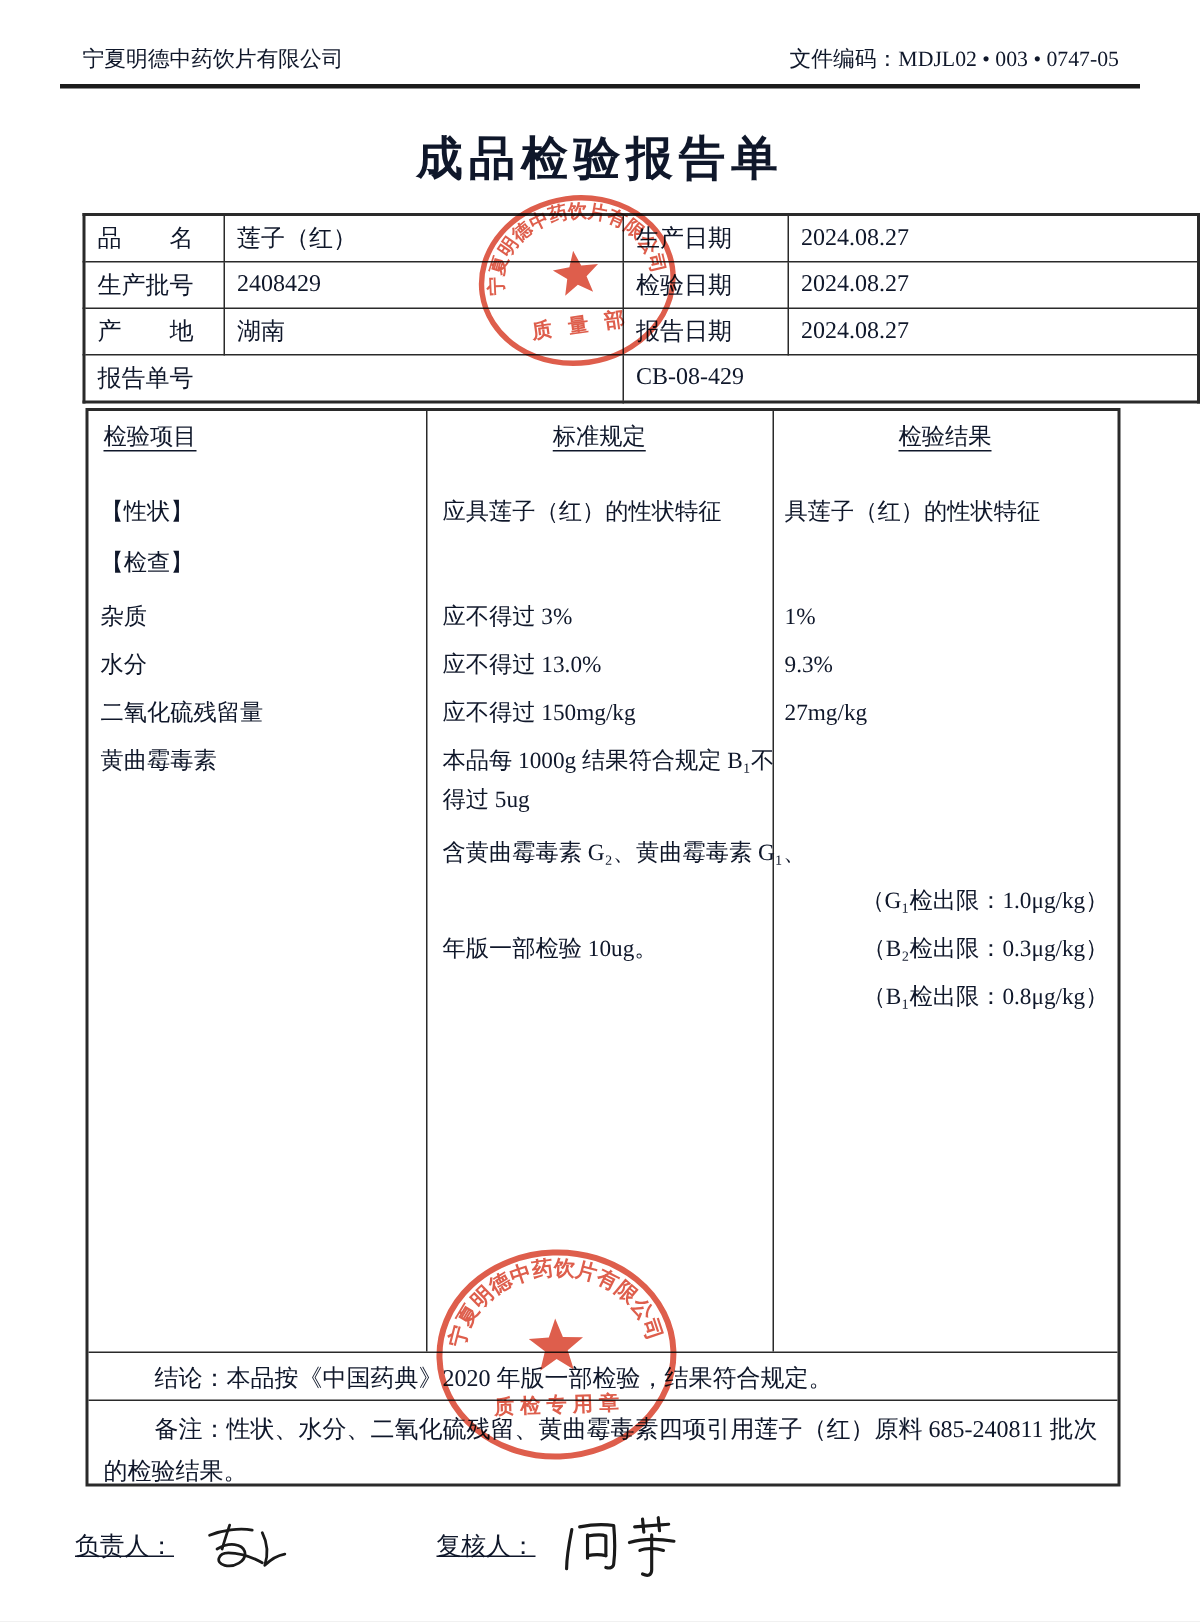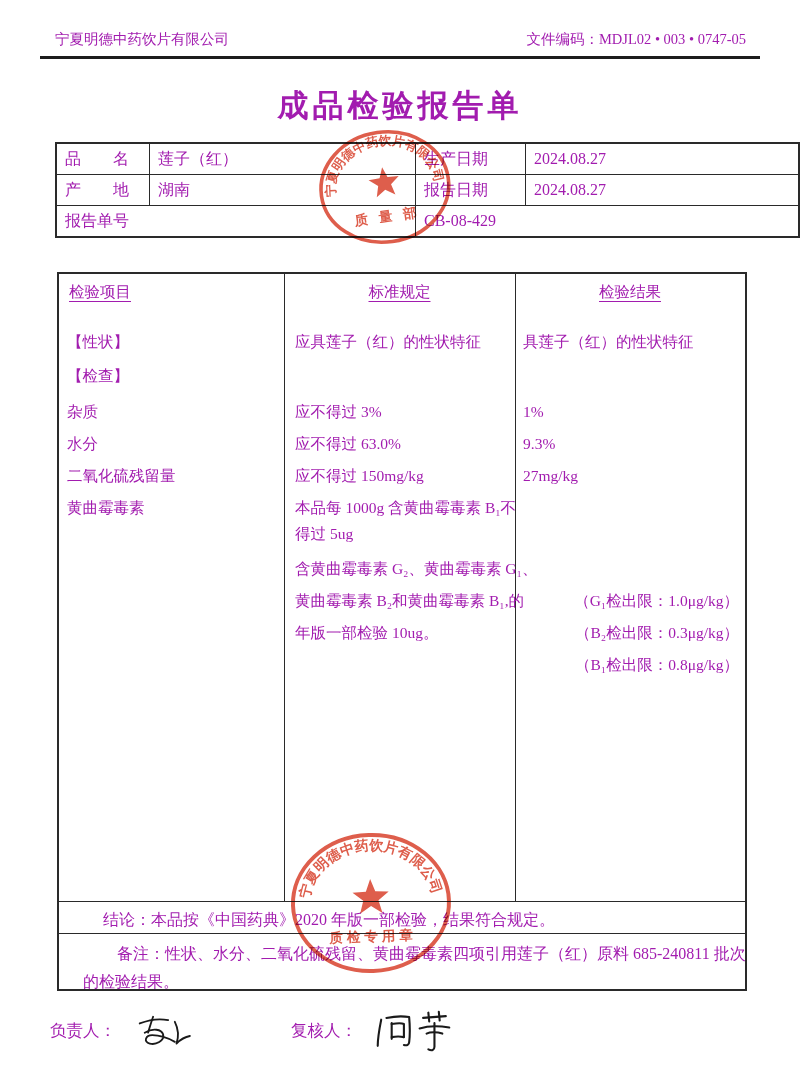--- a/index.html
+++ b/index.html
@@ -1,18 +1,18 @@
 <!DOCTYPE html>
 <html><head>
 <meta charset="utf-8">
 <style>
   html,body{margin:0;padding:0;background:#e8e8e8;}
   .page{
     position:relative;width:800px;height:1081px;background:#ffffff;
-    font-family:"Liberation Serif","DejaVu Serif",serif;color:#a21caf;
+    font-family:"Liberation Serif","DejaVu Serif",serif;color:#0f172a;
     overflow:hidden;margin:0 auto;
   }
   
   .doc-header{position:absolute;left:55px;right:42px;top:30px;height:24px;font-size:14.5px;}
   .doc-header .company{position:absolute;left:0;top:0;}
   .doc-header .doc-code{position:absolute;right:12px;top:0;}
   .header-rule{position:absolute;left:40px;right:40px;top:56px;height:3px;background:#1c1c1c;}
   
   .report-title{position:absolute;left:0;top:85px;width:100%;text-align:center;
     font-size:31px;font-weight:bold;letter-spacing:4px;}
@@ -29,29 +29,29 @@
   .main-box{position:absolute;left:57px;top:272px;width:686px;height:715px;border:2px solid #2a2a2a;}
   .vline{position:absolute;top:0;width:1px;height:627px;background:#2a2a2a;}
   .hline{position:absolute;left:0;width:100%;height:1px;background:#2a2a2a;}
   .mt-text{position:absolute;font-size:15.5px;line-height:20px;white-space:nowrap;}
   .mt-th{text-decoration:underline;text-underline-offset:4px;}
   .col2c{left:225px;width:231px;text-align:center;}
   .col3c{left:456px;width:230px;text-align:center;}
   .res-right{left:456px;width:224px;text-align:right;}
   .concl{position:absolute;left:0;top:627px;width:666px;padding:7px 10px 0 10px;
     font-size:16px;text-indent:34px;line-height:24px;}
-  .remark{position:absolute;left:0;top:659px;width:666px;padding:7px 10px 0 24px;
+  .remark{position:absolute;left:0;top:659px;width:666px;padding:7px 10px 0 10px;
     font-size:16px;text-indent:34px;line-height:28px;white-space:normal;}
   
   .stamp{position:absolute;opacity:.85;mix-blend-mode:multiply;pointer-events:none;}
   .stamp-top{left:316px;top:128px;transform:rotate(-8deg);}
   .stamp-bottom{left:288px;top:830px;transform:rotate(-2deg);}
   
   .sig-row{position:absolute;left:0;top:1003px;width:100%;height:64px;font-size:16.5px;}
-  .sig-group{position:absolute;display:flex;align-items:center;gap:12px;height:56px;}
+  .sig-group{position:absolute;display:flex;align-items:center;gap:12px;height:56px;text-decoration:underline;}
   .sig-svg{display:block;}
 </style>
 </head>
 <body>
 
 <div class="page">
 
   <div class="doc-header">
     <span class="company">宁夏明德中药饮片有限公司</span>
     <span class="doc-code"><span>文件编码：</span><span>MDJL02 • 003 • 0747-05</span></span>
@@ -59,20 +59,26 @@
   <div class="header-rule"></div>
 
   <div class="report-title">成品检验报告单</div>
 
   <table class="info">
     <tbody>
         <tr>
       <td class="c1">品　　名</td>
       <td class="c2">莲子（红）</td>
       <td class="c3">生产日期</td>
+      <td class="c4">2024.08.27</td>
+    </tr>
+    <tr>
+      <td class="c1">生产批号</td>
+      <td class="c2">2408429</td>
+      <td class="c3">检验日期</td>
       <td class="c4">2024.08.27</td>
     </tr>
     <tr>
       <td class="c1">产　　地</td>
       <td class="c2">湖南</td>
       <td class="c3">报告日期</td>
       <td class="c4">2024.08.27</td>
     </tr>
     <tr>
       <td colspan="2">报告单号</td>
@@ -93,26 +99,25 @@
 
     <div class="mt-text" style="left:8px;top:58px">【性状】</div>
     <div class="mt-text" style="left:8px;top:92px">【检查】</div>
     <div class="mt-text" style="left:8px;top:128px">杂质</div>
     <div class="mt-text" style="left:8px;top:160px">水分</div>
     <div class="mt-text" style="left:8px;top:192px">二氧化硫残留量</div>
     <div class="mt-text" style="left:8px;top:224px">黄曲霉毒素</div>
 
     <div class="mt-text" style="left:236px;top:58px">应具莲子（红）的性状特征</div>
     <div class="mt-text" style="left:236px;top:128px">应不得过 3%</div>
-    <div class="mt-text" style="left:236px;top:160px">应不得过 63.0%</div>
+    <div class="mt-text" style="left:236px;top:160px">应不得过 13.0%</div>
     <div class="mt-text" style="left:236px;top:192px">应不得过 150mg/kg</div>
-    <div class="mt-text" style="left:236px;top:224px">本品每 1000g 含黄曲霉毒素 B₁不</div>
+    <div class="mt-text" style="left:236px;top:224px">本品每 1000g 结果符合规定 B₁不</div>
     <div class="mt-text" style="left:236px;top:250px">得过 5ug</div>
     <div class="mt-text" style="left:236px;top:285px">含黄曲霉毒素 G₂、黄曲霉毒素 G₁、</div>
-    <div class="mt-text" style="left:236px;top:317px">黄曲霉毒素 B₂和黄曲霉毒素 B₁,的</div>
     <div class="mt-text" style="left:236px;top:349px">年版一部检验 10ug。</div>
 
     <div class="mt-text" style="left:464px;top:58px">具莲子（红）的性状特征</div>
     <div class="mt-text" style="left:464px;top:128px">1%</div>
     <div class="mt-text" style="left:464px;top:160px">9.3%</div>
     <div class="mt-text" style="left:464px;top:192px">27mg/kg</div>
     <div class="mt-text res-right" style="top:317px">（G₁检出限：1.0μg/kg）</div>
     <div class="mt-text res-right" style="top:349px">（B₂检出限：0.3μg/kg）</div>
     <div class="mt-text res-right" style="top:381px">（B₁检出限：0.8μg/kg）</div>
 

